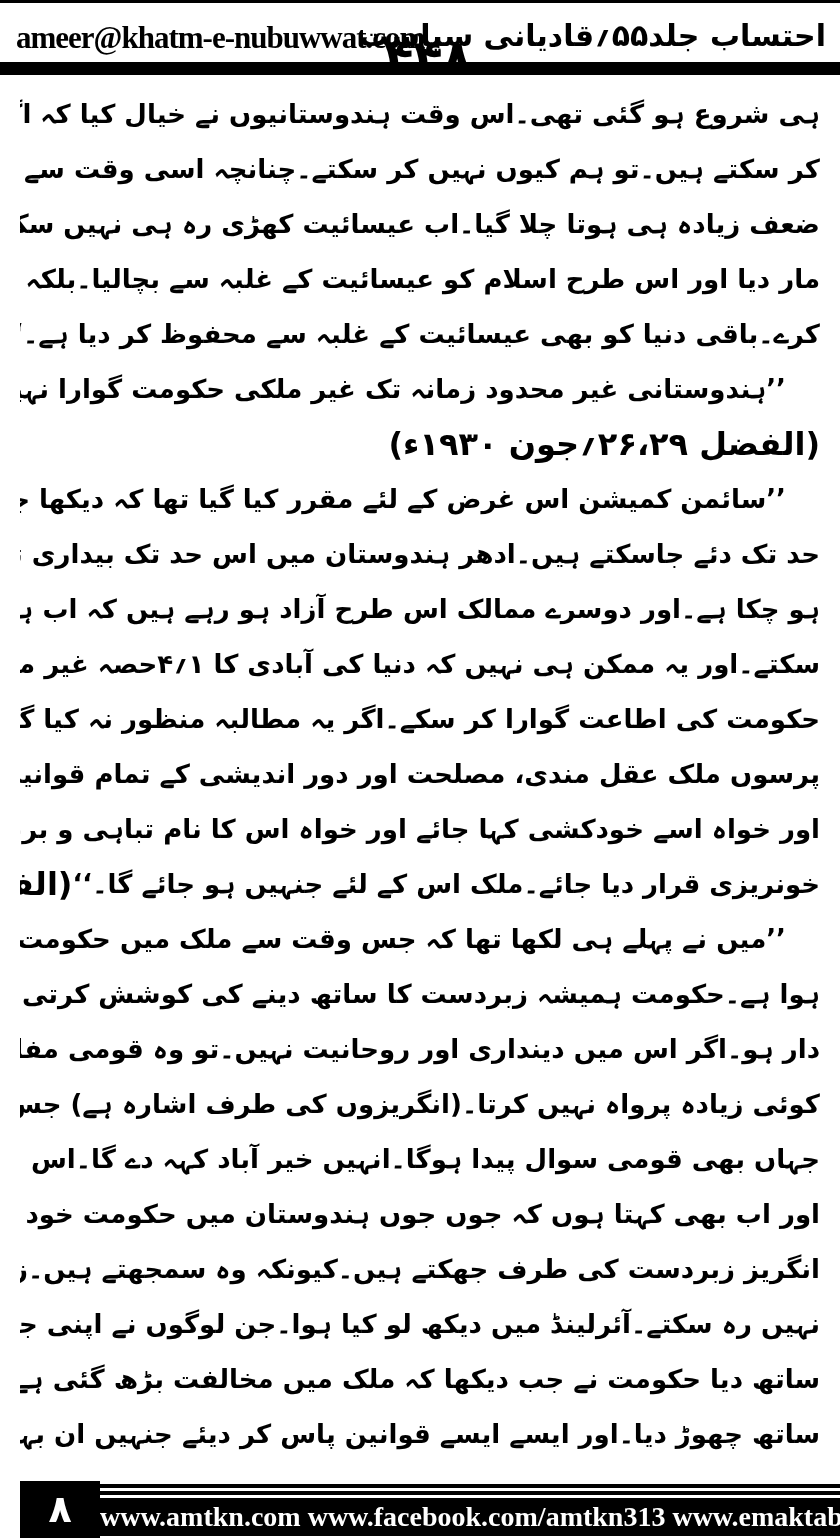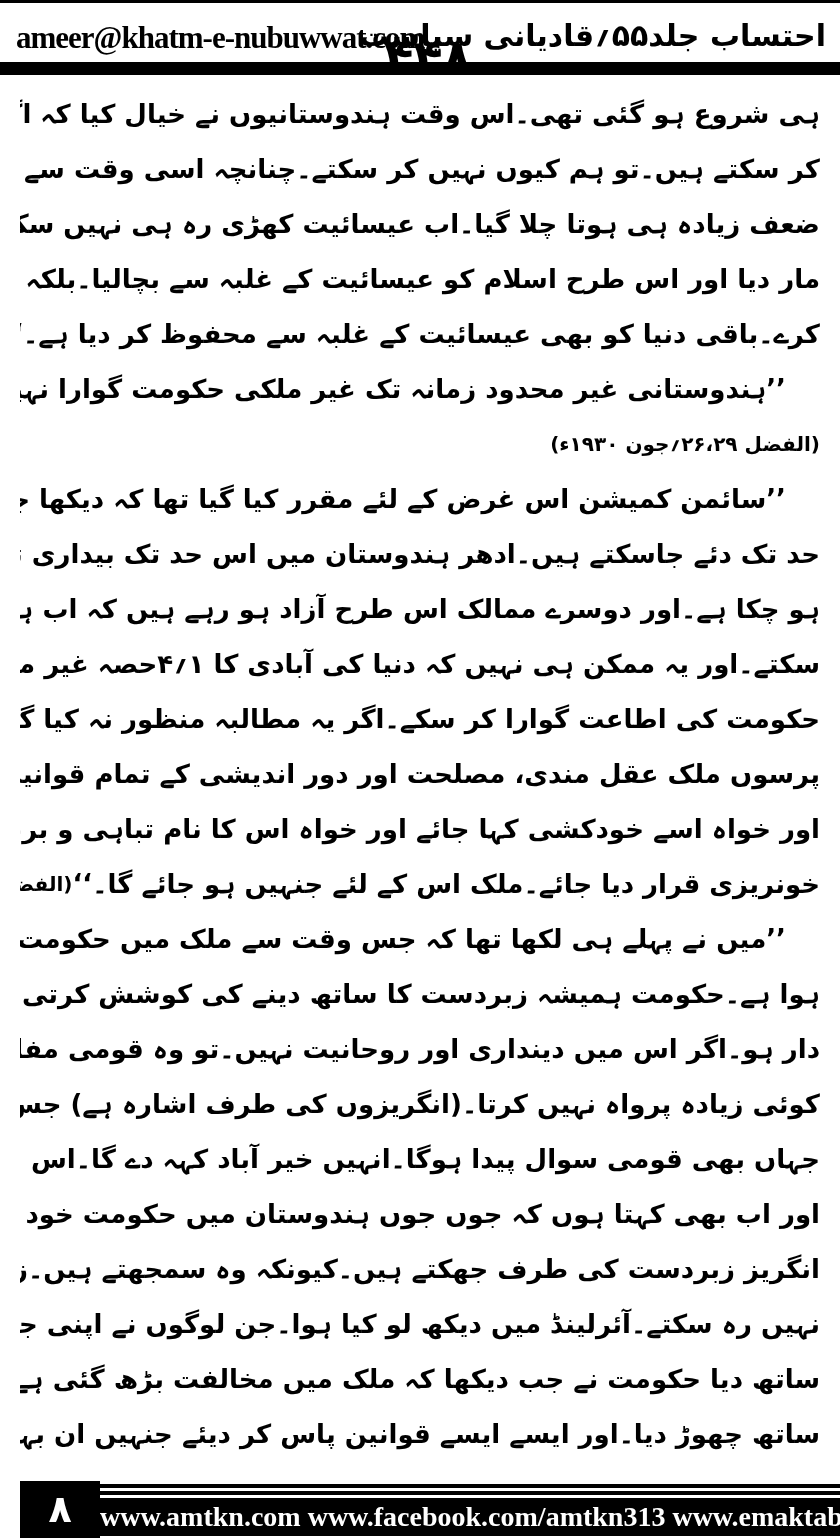--- a/index.html
+++ b/index.html
@@ -56,21 +56,21 @@
   .line.indent { padding-right: 34px; }
   .line.refline {
     display: flex;
     justify-content: space-between;
     align-items: center;
     text-align: right;
     text-align-last: auto;
     white-space: nowrap;
   }
   .refline .line-text { white-space: nowrap; }
-  .refline .line-ref { white-space: nowrap; font-size: 20px; }
+  .refline .line-ref { white-space: nowrap; font-size: 32px; }
   .footer-pagebox {
     position: absolute; left: 20px; top: 1481px;
     width: 80px; height: 57px;
     background: #000; color: #fff;
     text-align: center; line-height: 57px;
     font-size: 38px; font-weight: bold;
   }
   .footer-bar { position: absolute; left: 100px; right: 0; top: 1484px; }
   .footer-rule-1 { height: 4px; background: #000; margin-bottom: 3px; }
   .footer-rule-2 { height: 4px; background: #000; margin-bottom: 3px; }

